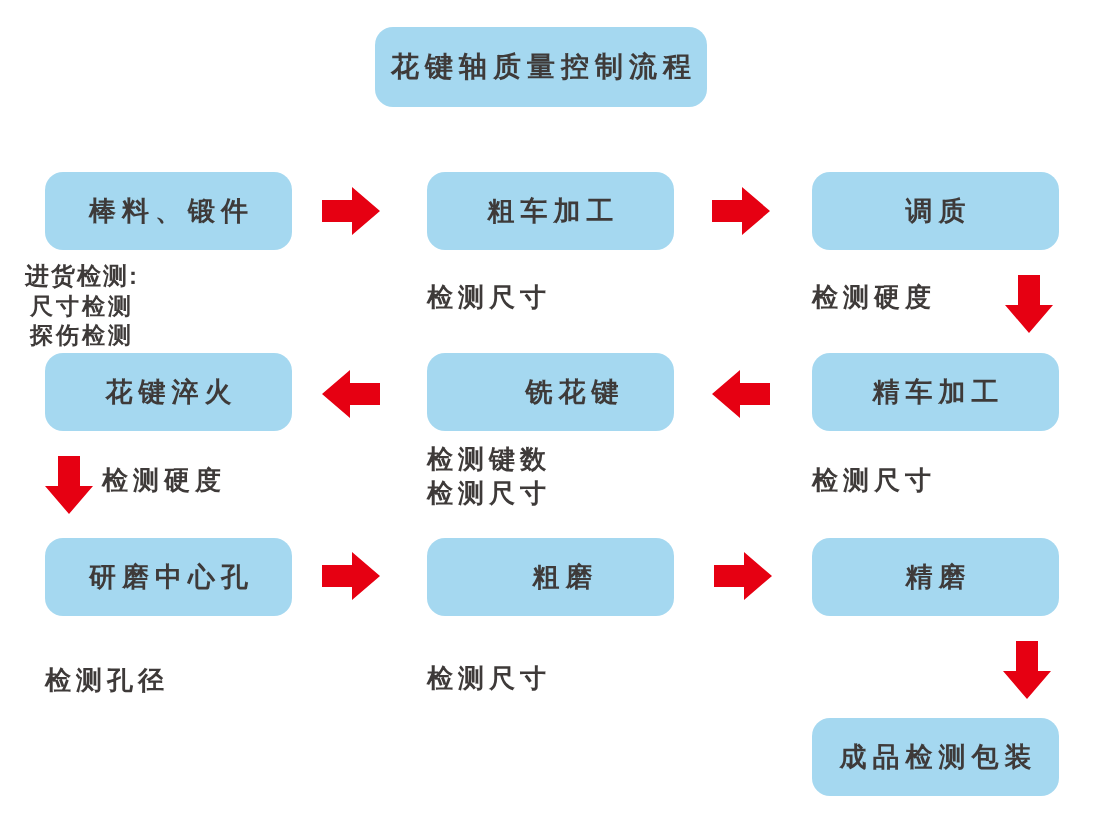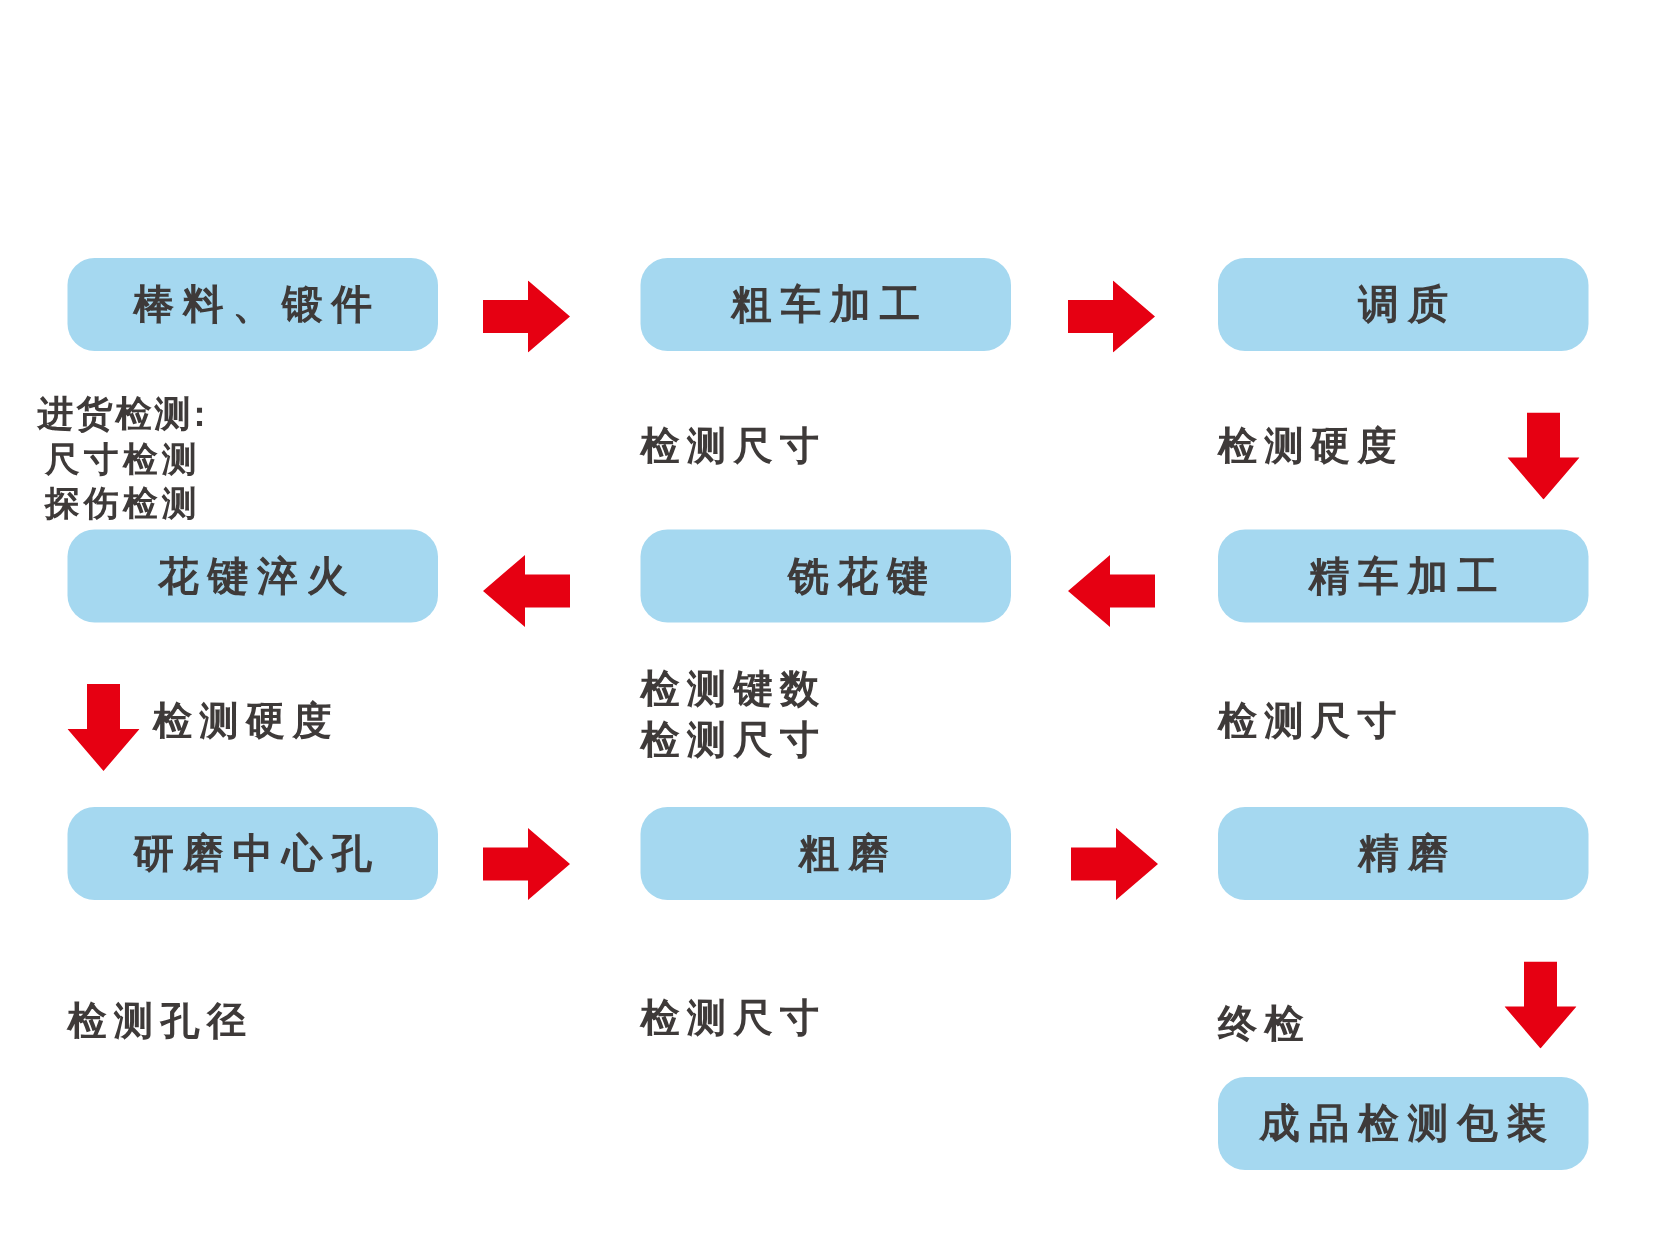--- a/index.html
+++ b/index.html
@@ -20,21 +20,21 @@
     display: flex;
     align-items: center;
     justify-content: center;
     font-size: 27px;
     font-weight: 600;
     letter-spacing: 6px;
     text-indent: 6px;
     color: #3e3a39;
     white-space: nowrap;
   }
-  .step { width: 247px; height: 62px; }
+  .step { width: 247px; height: 78px; }
   .title-box { width: 332px; height: 80px; font-size: 28px; }
   .arrow { position: absolute; line-height: 0; }
   .label {
     position: absolute;
     font-size: 26px;
     font-weight: 600;
     letter-spacing: 5px;
     color: #3e3a39;
     white-space: nowrap;
   }
@@ -48,20 +48,21 @@
     color: #3e3a39;
   }
   .incoming .prefix { font-size: 24px; letter-spacing: 2px; }
   .incoming .stack { font-size: 23px; line-height: 29px; letter-spacing: 3px; }
 </style>
 </head>
 <body>
 
 <div class="canvas">
 
+  <div class="box title-box" style="left:375px; top:27px;">花键轴质量控制流程</div>
 
   <div class="box step" style="left:45px; top:172px;">棒料、锻件</div>
   <div class="box step" style="left:427px; top:172px;">粗车加工</div>
   <div class="box step" style="left:812px; top:172px;">调质</div>
 
   <div class="arrow" style="left:322px; top:187px;">
     <svg width="58" height="48" viewBox="0 0 58 48">
         <polygon points="0,13 30,13 30,0 58,24 30,48 30,35 0,35" fill="#e60012"></polygon>
       </svg>
   </div>
@@ -123,21 +124,20 @@
       </svg>
   </div>
   <div class="arrow" style="left:714px; top:552px;">
     <svg width="58" height="48" viewBox="0 0 58 48">
         <polygon points="0,13 30,13 30,0 58,24 30,48 30,35 0,35" fill="#e60012"></polygon>
       </svg>
   </div>
 
   <div class="label centered" style="left:45px; top:663px; width:247px;">检测孔径</div>
   <div class="label centered" style="left:427px; top:661px; width:247px;">检测尺寸</div>
-  <div class="label centered" style="left:812px; top:665px; width:247px;">终检</div>
   <div class="arrow" style="left:1003px; top:641px;">
     <svg width="48" height="58" viewBox="0 0 48 58">
         <polygon points="13,0 35,0 35,30 48,30 24,58 0,30 13,30" fill="#e60012"></polygon>
       </svg>
   </div>
 
   <div class="box step" style="left:812px; top:718px;">成品检测包装</div>
 
 </div>
 

